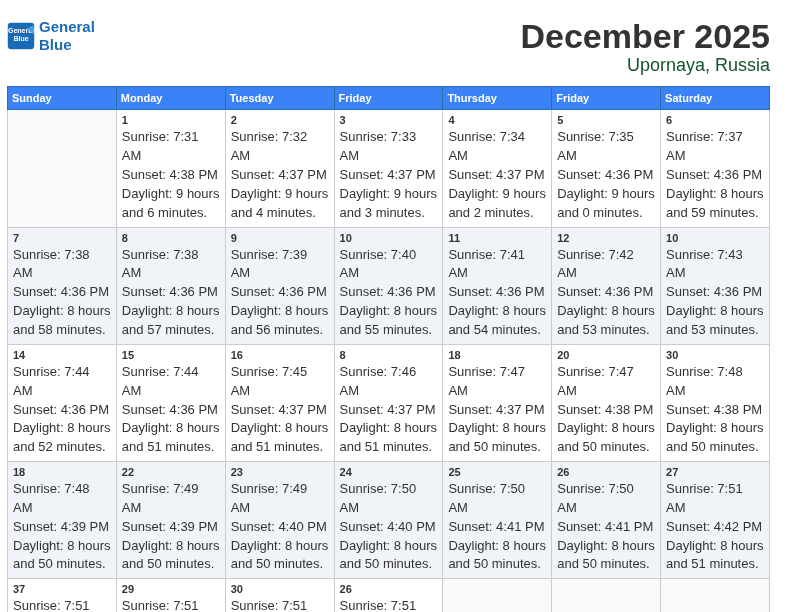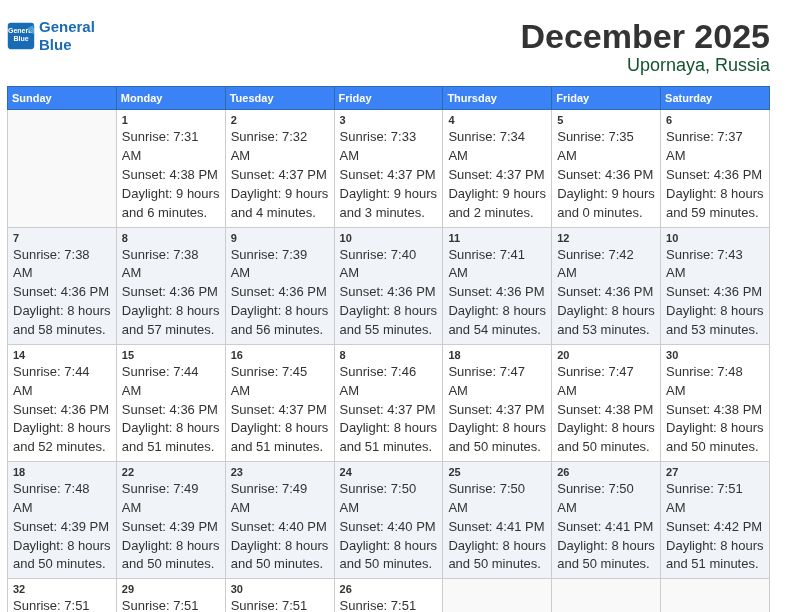--- a/index.html
+++ b/index.html
@@ -244,21 +244,21 @@
             <div class="day-num">26</div>
             <div class="day-info">Sunrise: 7:50 AM<br>Sunset: 4:41 PM<br>Daylight: 8 hours<br>and 50 minutes.</div>
           </td>
           <td>
             <div class="day-num">27</div>
             <div class="day-info">Sunrise: 7:51 AM<br>Sunset: 4:42 PM<br>Daylight: 8 hours<br>and 51 minutes.</div>
           </td>
         </tr>
         <tr>
           <td>
-            <div class="day-num">32</div>
+            <div class="day-num">37</div>
             <div class="day-info">Sunrise: 7:51 AM<br>Sunset: 4:43 PM<br>Daylight: 8 hours<br>and 51 minutes.</div>
           </td>
           <td>
             <div class="day-num">29</div>
             <div class="day-info">Sunrise: 7:51 AM<br>Sunset: 4:44 PM<br>Daylight: 8 hours<br>and 52 minutes.</div>
           </td>
           <td>
             <div class="day-num">30</div>
             <div class="day-info">Sunrise: 7:51 AM<br>Sunset: 4:44 PM<br>Daylight: 8 hours<br>and 53 minutes.</div>
           </td>

